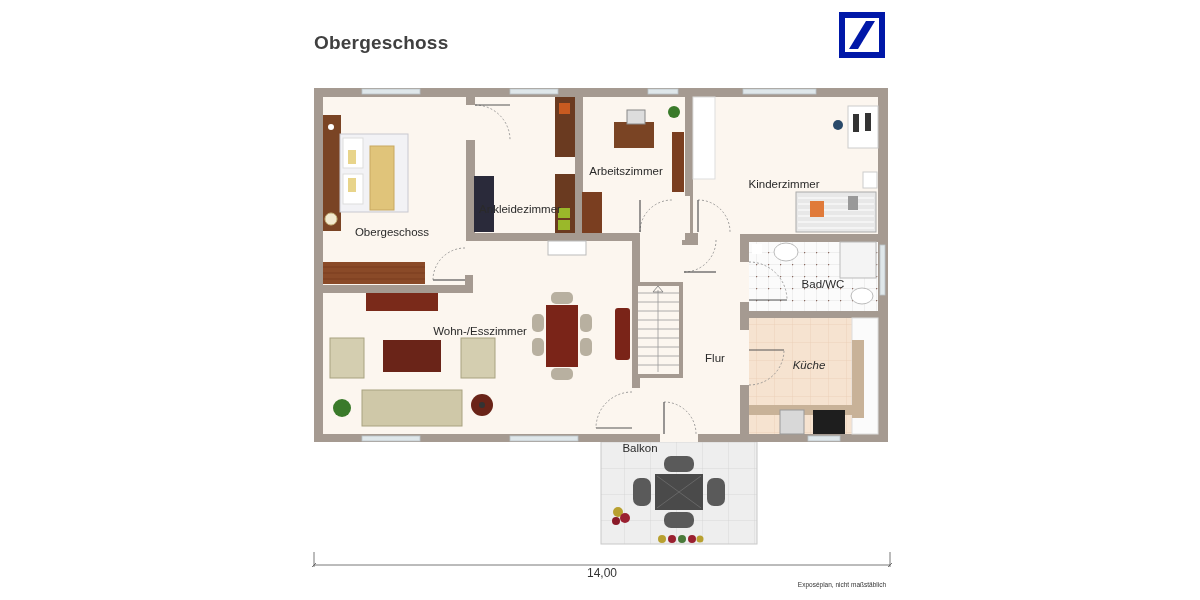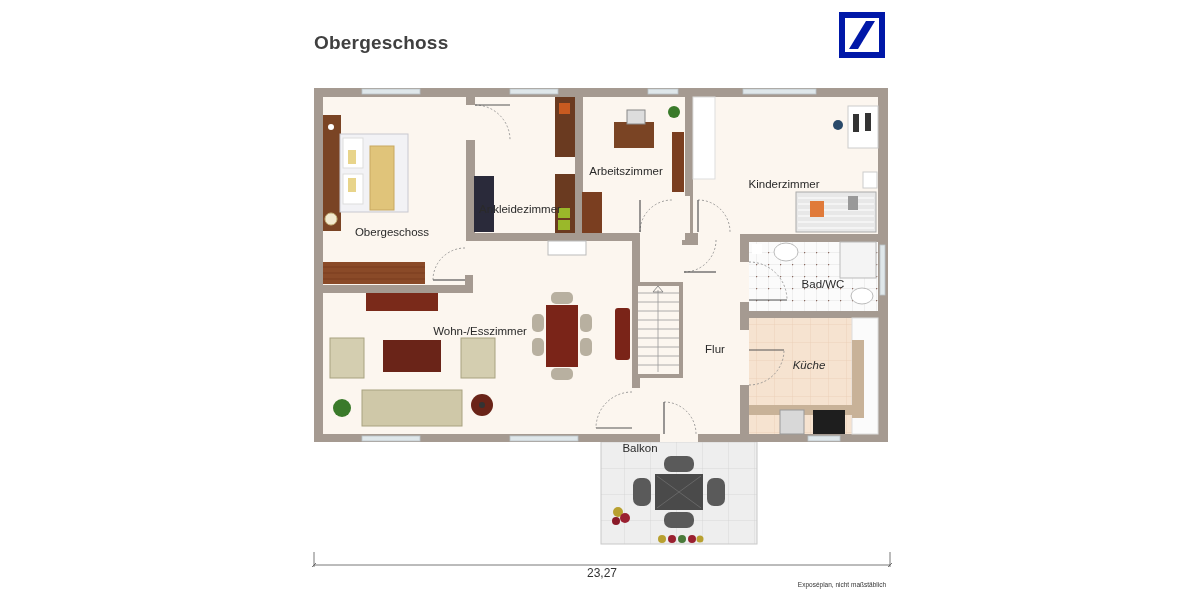--- a/index.html
+++ b/index.html
@@ -241,19 +241,19 @@
     <path d="M314 552V567M890 552V567"></path>
     <path d="M312 567L316 563M888 567L892 563"></path>
   </g>
 </svg>
 
 <div class="room-label" style="left:392px; top:232px;">Obergeschoss</div>
 <div class="room-label" style="left:520px; top:164px;margin-top:45px;">Ankleidezimmer</div>
 <div class="room-label" style="left:626px; top:171px;">Arbeitszimmer</div>
 <div class="room-label" style="left:784px; top:164px;margin-top:20px;">Kinderzimmer</div>
 <div class="room-label" style="left:480px; top:331px;">Wohn-/Esszimmer</div>
-<div class="room-label" style="left:715px; top:349px;">Flur</div>
+<div class="room-label" style="left:715px; top:358px;">Flur</div>
 <div class="room-label" style="left:823px; top:284px;">Bad/WC</div>
 <div class="room-label" style="left:809px; top:365px;font-style:italic;">Küche</div>
 <div class="room-label" style="left:640px; top:448px;text-align:right;">Balkon</div>
 
-<div class="dim-label">23,27</div>
+<div class="dim-label">14,00</div>
 <div class="note">Exposéplan, nicht maßstäblich</div>
 
 </body></html>

